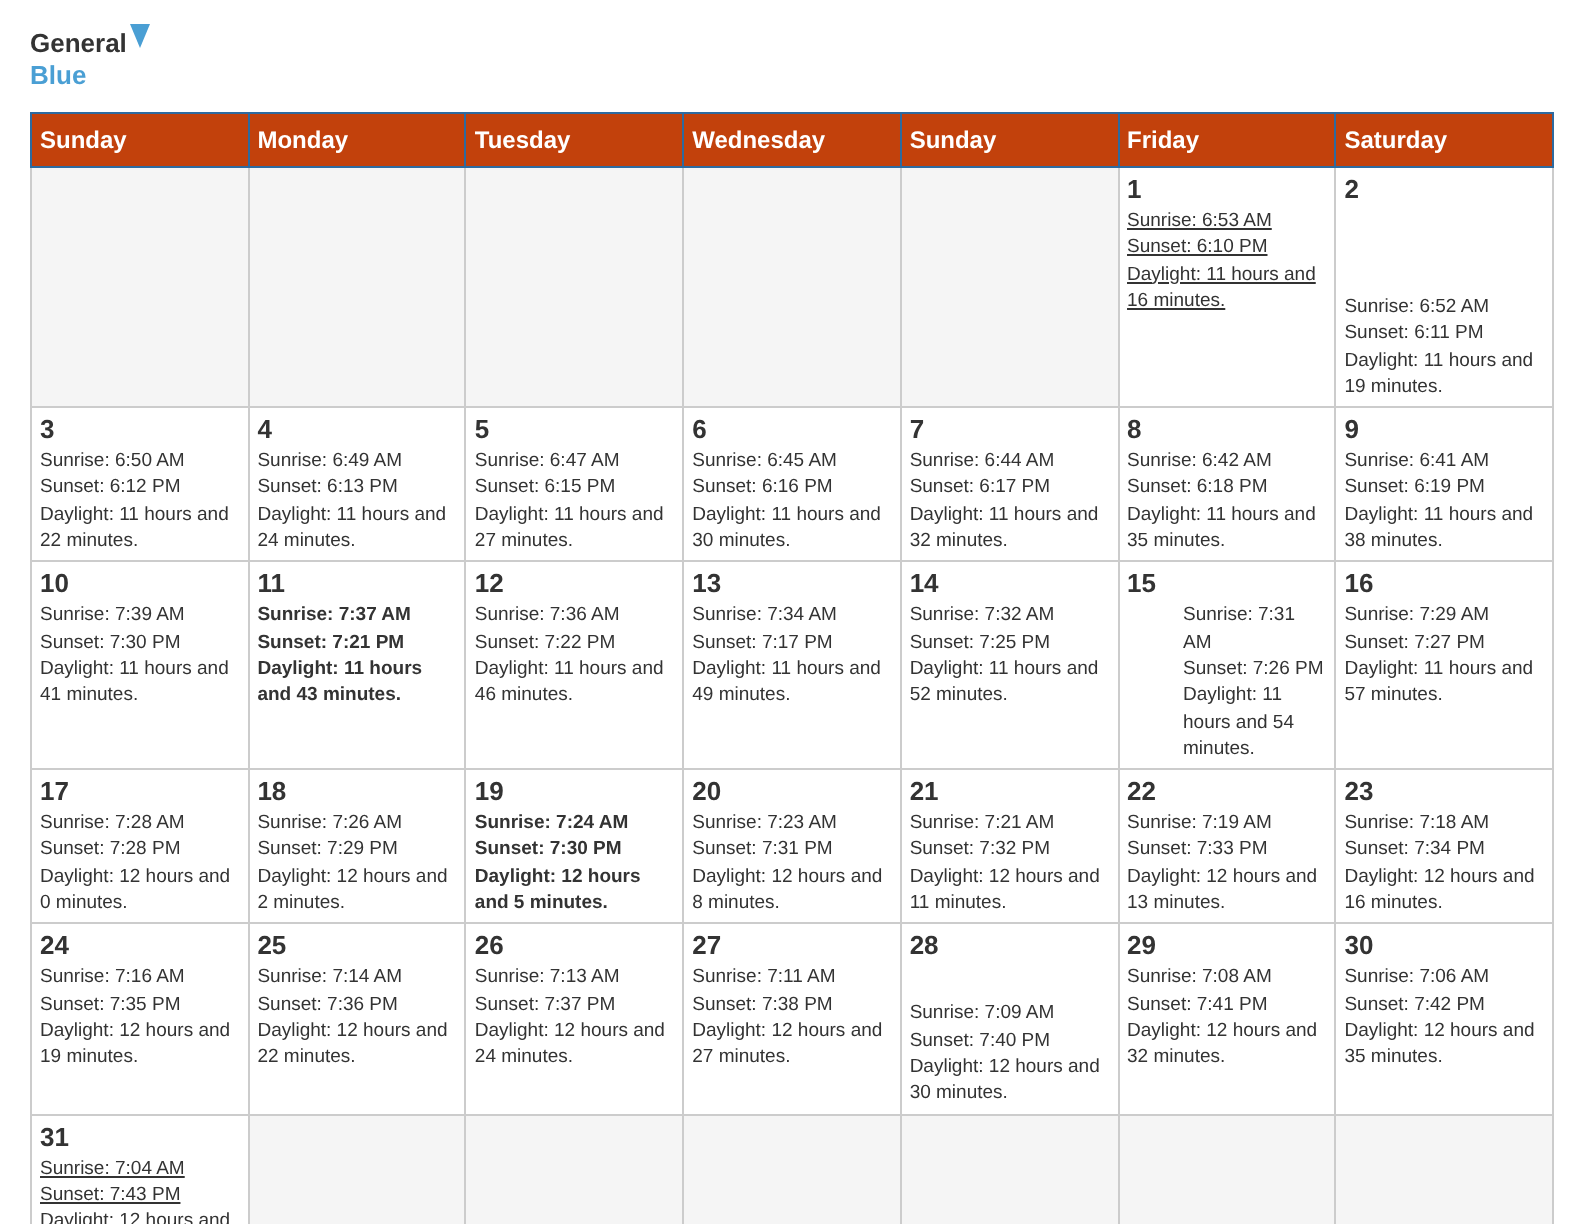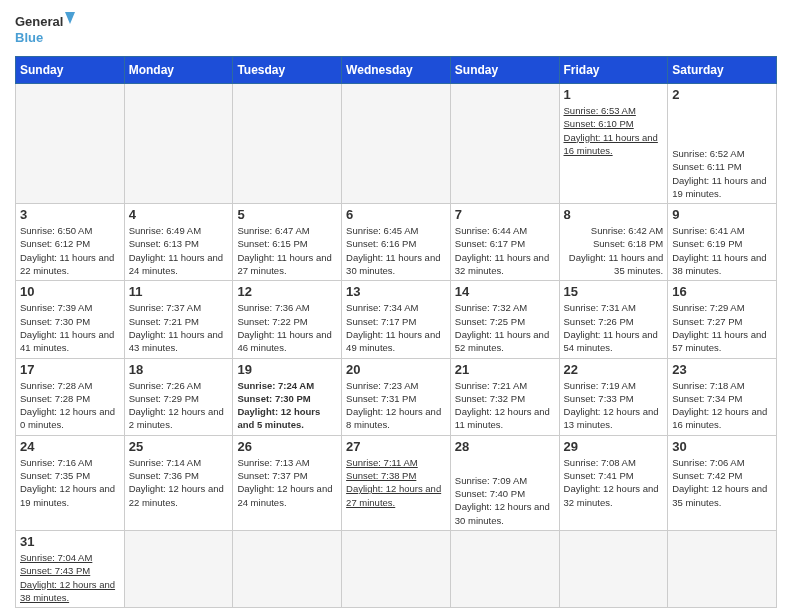--- a/index.html
+++ b/index.html
@@ -34,21 +34,21 @@
     .subtitle {
       font-size: 16px;
       color: #555;
     }
     .calendar {
       width: 100%;
       border-collapse: collapse;
       border: 1px solid #ccc;
     }
     .calendar th {
-      background-color: #1d4ed8;
+      background-color: #c2410c;
       color: #fff;
       font-size: 12px;
       font-weight: bold;
       padding: 6px 4px;
       text-align: left;
       border: 1px solid #2d6aa0;
     }
     .calendar td {
       vertical-align: top;
       padding: 3px 4px;
@@ -152,41 +152,41 @@
 Daylight: 11 hours and 30 minutes.</div>
         </td>
         <td>
           <div class="day-number">7</div>
           <div class="day-info" style="white-space: pre-line;">Sunrise: 6:44 AM
 Sunset: 6:17 PM
 Daylight: 11 hours and 32 minutes.</div>
         </td>
         <td>
           <div class="day-number">8</div>
-          <div class="day-info" style="white-space: pre-line; text-align: right;">Sunrise: 6:42 AM
+          <div class="day-info" style="white-space: pre-line;">Sunrise: 6:42 AM
 Sunset: 6:18 PM
 Daylight: 11 hours and 35 minutes.</div>
         </td>
         <td>
           <div class="day-number">9</div>
           <div class="day-info" style="white-space: pre-line;">Sunrise: 6:41 AM
 Sunset: 6:19 PM
 Daylight: 11 hours and 38 minutes.</div>
         </td>
       </tr>
       <tr>
         <td>
           <div class="day-number">10</div>
           <div class="day-info" style="white-space: pre-line;">Sunrise: 7:39 AM
 Sunset: 7:30 PM
 Daylight: 11 hours and 41 minutes.</div>
         </td>
         <td>
           <div class="day-number">11</div>
-          <div class="day-info" style="white-space: pre-line;">Sunrise: 7:37 AM
+          <div class="day-info" style="white-space: pre-line; font-weight: bold;">Sunrise: 7:37 AM
 Sunset: 7:21 PM
 Daylight: 11 hours and 43 minutes.</div>
         </td>
         <td>
           <div class="day-number">12</div>
           <div class="day-info" style="white-space: pre-line;">Sunrise: 7:36 AM
 Sunset: 7:22 PM
 Daylight: 11 hours and 46 minutes.</div>
         </td>
         <td>
@@ -196,21 +196,21 @@
 Daylight: 11 hours and 49 minutes.</div>
         </td>
         <td>
           <div class="day-number">14</div>
           <div class="day-info" style="white-space: pre-line;">Sunrise: 7:32 AM
 Sunset: 7:25 PM
 Daylight: 11 hours and 52 minutes.</div>
         </td>
         <td>
           <div class="day-number">15</div>
-          <div class="day-info" style="white-space: pre-line;">Sunrise: 7:31 AM
+          <div class="day-info" style="white-space: pre-line; margin-left: 28px;">Sunrise: 7:31 AM
 Sunset: 7:26 PM
 Daylight: 11 hours and 54 minutes.</div>
         </td>
         <td>
           <div class="day-number">16</div>
           <div class="day-info" style="white-space: pre-line;">Sunrise: 7:29 AM
 Sunset: 7:27 PM
 Daylight: 11 hours and 57 minutes.</div>
         </td>
       </tr>
@@ -272,21 +272,21 @@
 Daylight: 12 hours and 22 minutes.</div>
         </td>
         <td>
           <div class="day-number">26</div>
           <div class="day-info" style="white-space: pre-line;">Sunrise: 7:13 AM
 Sunset: 7:37 PM
 Daylight: 12 hours and 24 minutes.</div>
         </td>
         <td>
           <div class="day-number">27</div>
-          <div class="day-info" style="white-space: pre-line; text-decoration: underline;">Sunrise: 7:11 AM
+          <div class="day-info" style="white-space: pre-line;">Sunrise: 7:11 AM
 Sunset: 7:38 PM
 Daylight: 12 hours and 27 minutes.</div>
         </td>
         <td>
           <div class="day-number">28</div>
           <div class="day-info" style="white-space: pre-line; margin-top: 20px;">Sunrise: 7:09 AM
 Sunset: 7:40 PM
 Daylight: 12 hours and 30 minutes.</div>
         </td>
         <td>

